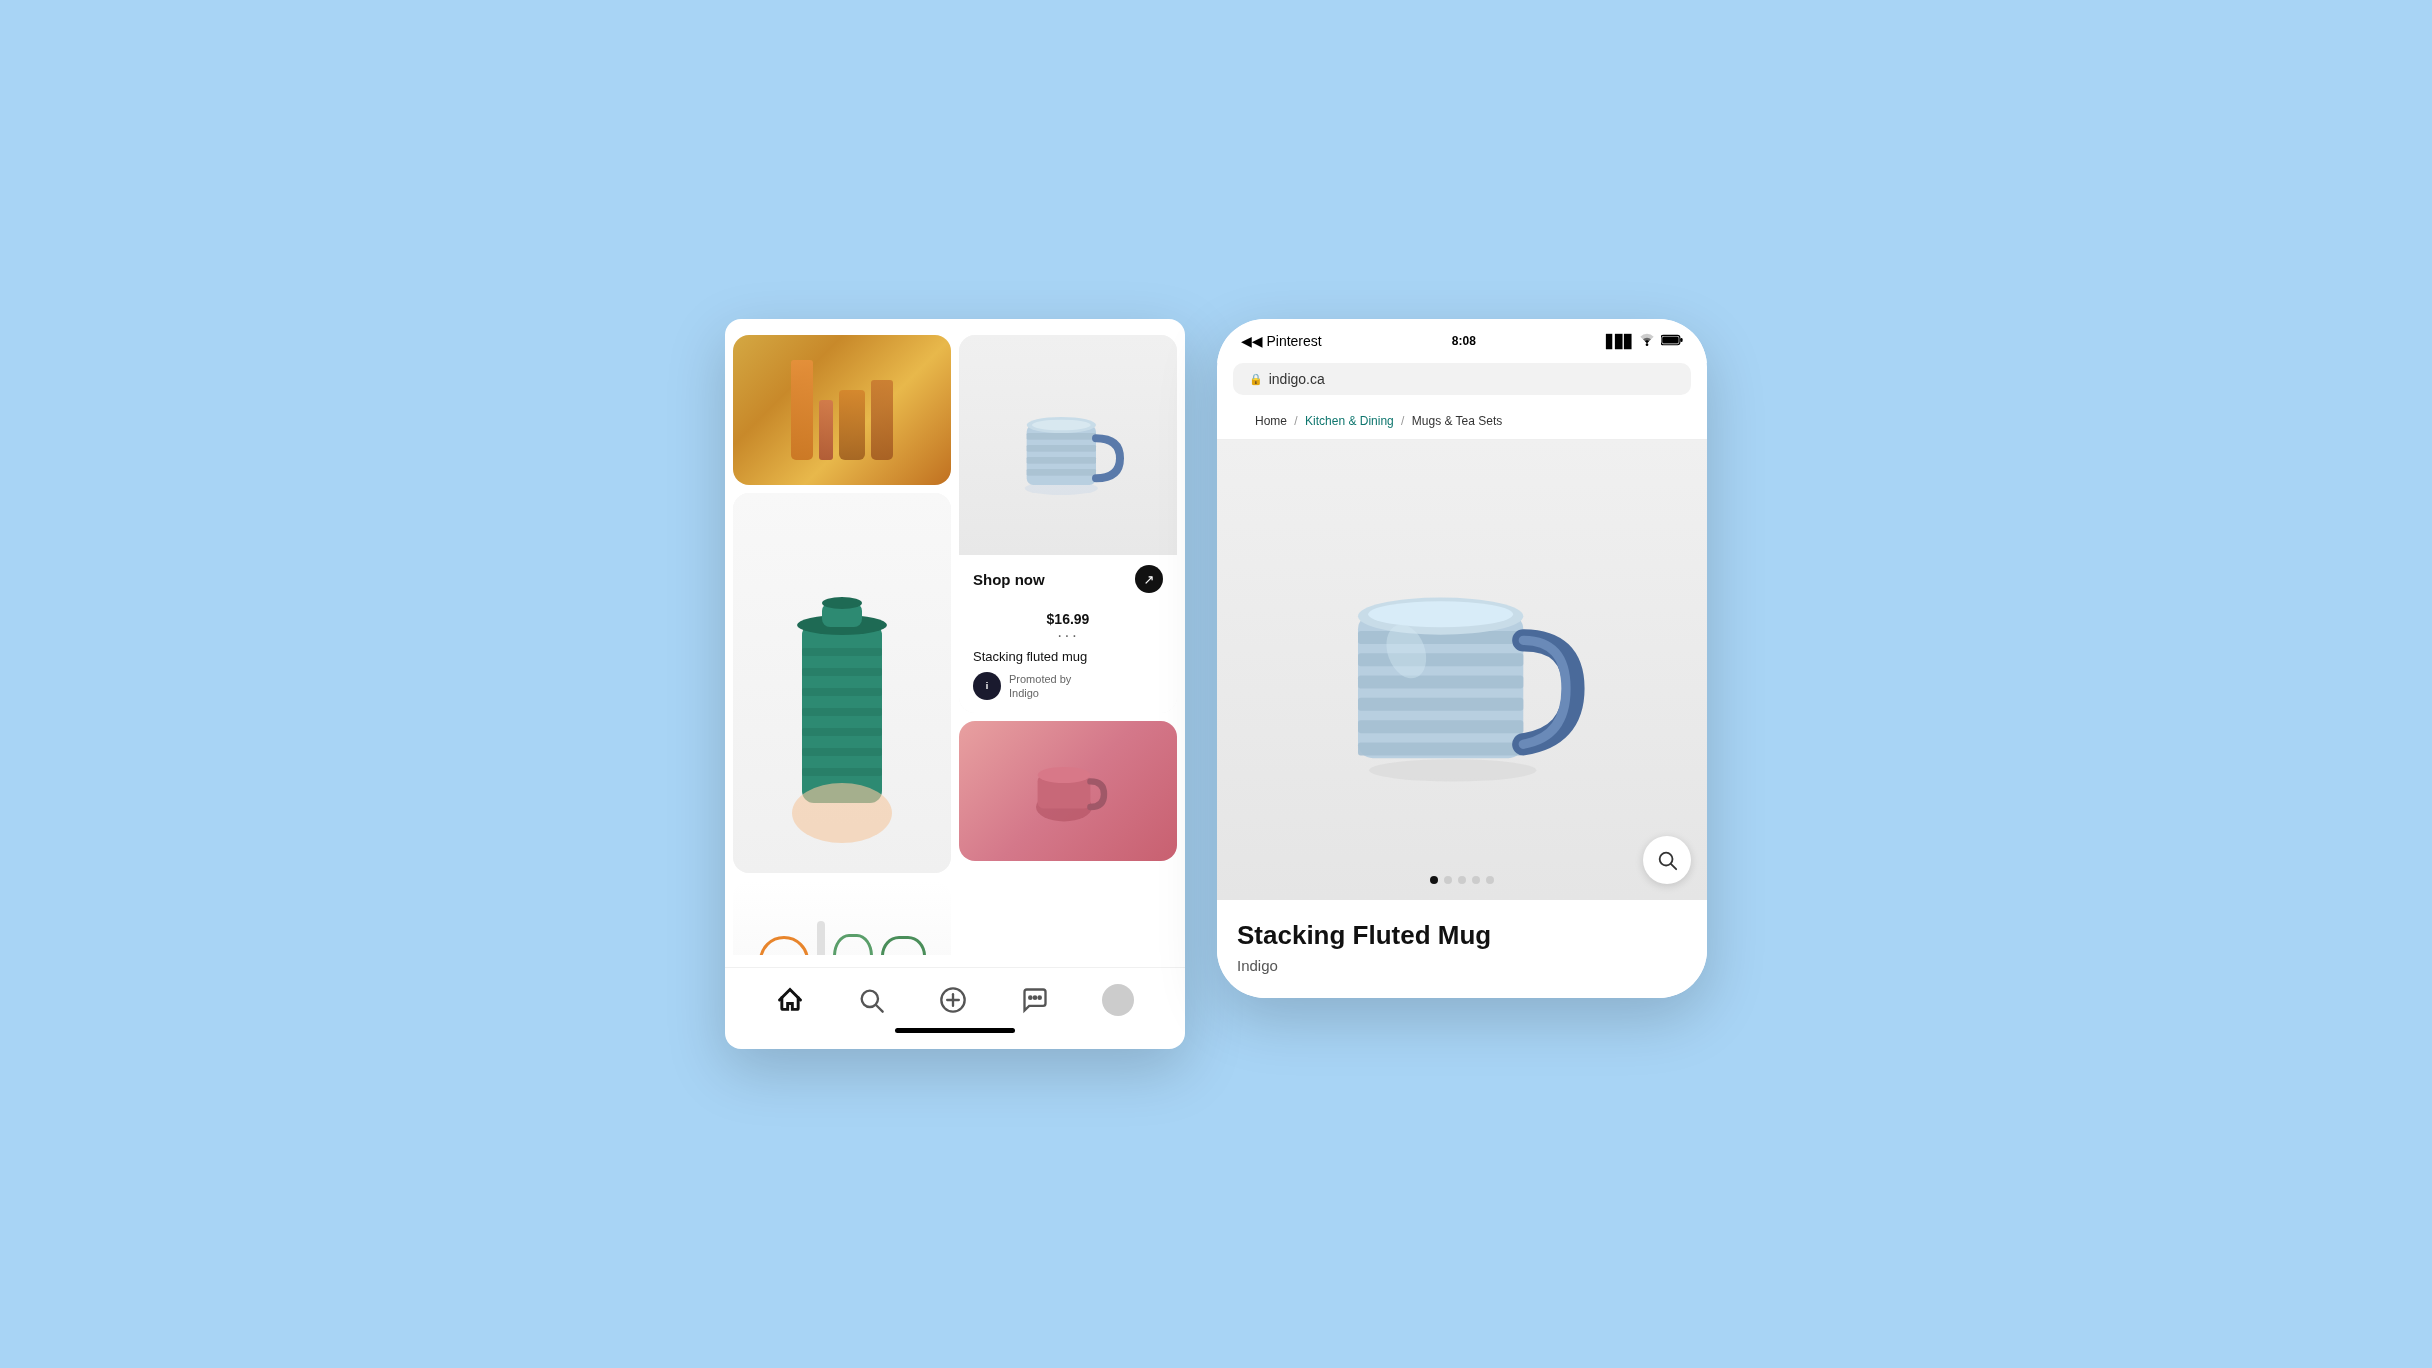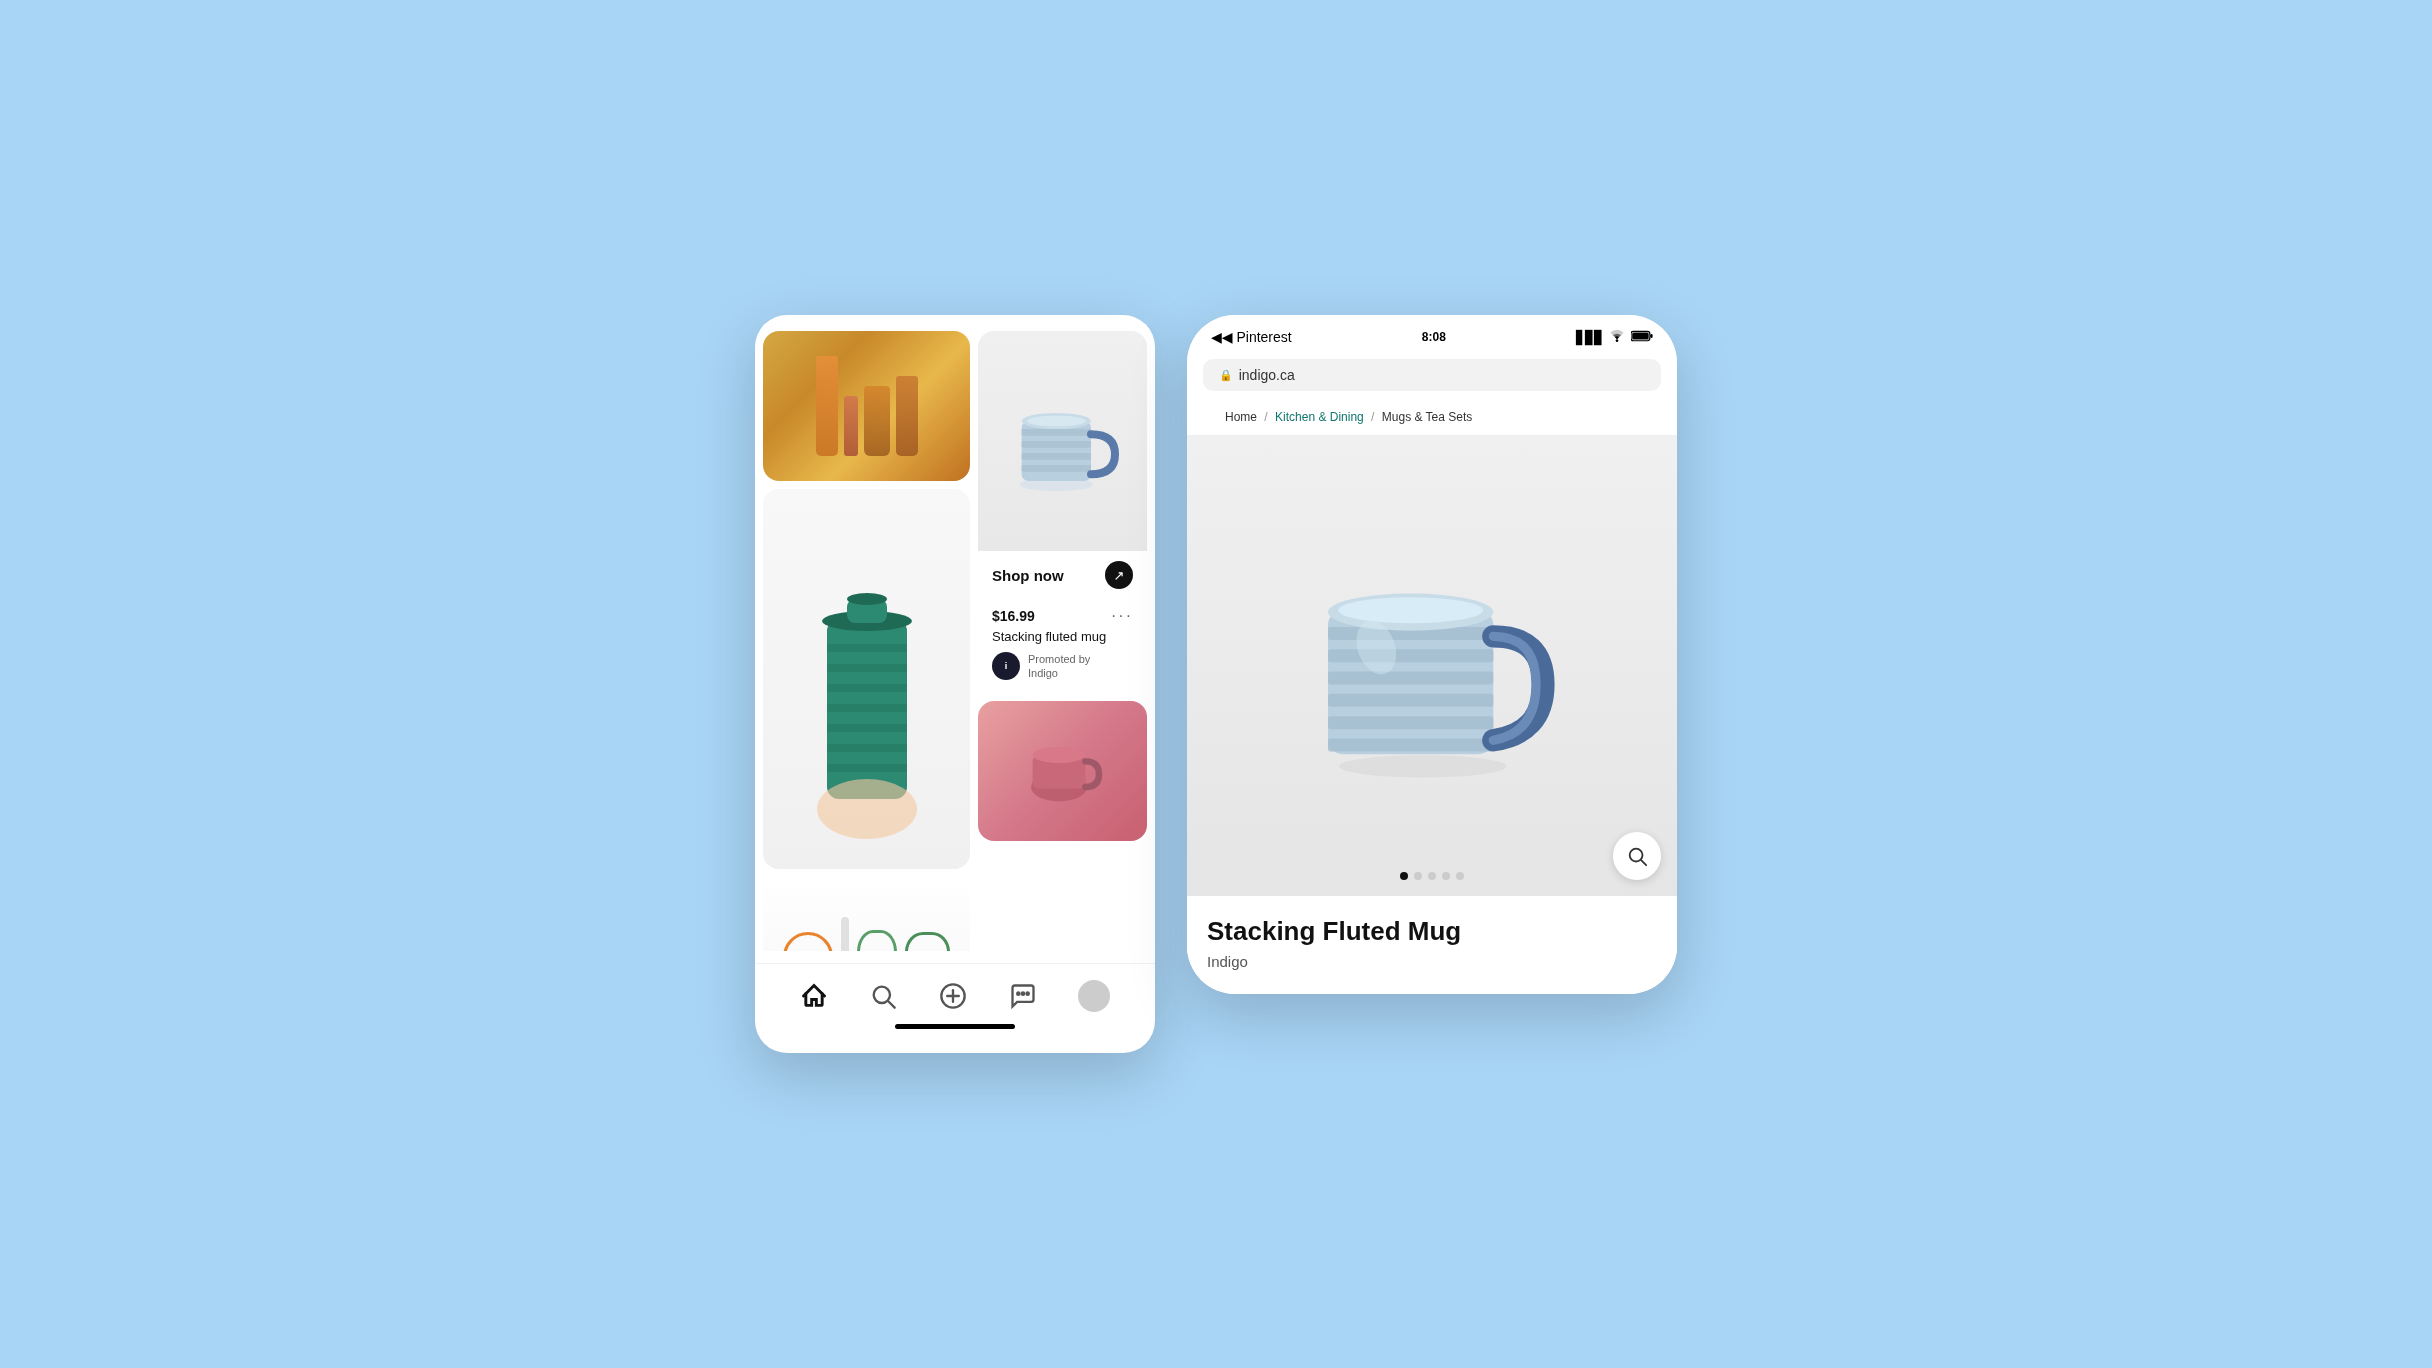--- a/index.html
+++ b/index.html
@@ -13,26 +13,26 @@
     }
     .scene {
       display: flex;
       gap: 32px;
       align-items: flex-start;
       padding: 32px;
     }
 
     
     .phone-pinterest {
-      width: 400px;
+      width: 460px;
       background: #fff;
-      border-radius: 32px;
+      border-radius: 16px;
       box-shadow: 0 20px 60px rgba(0,0,0,0.18);
       overflow: hidden;
-      padding-bottom: 24px;
+      padding-bottom: 16px;
     }
     .status-icons {
       display: flex;
       align-items: center;
       gap: 6px;
       font-size: 12px;
     }
     .pin-feed {
       display: grid;
       grid-template-columns: 1fr 1fr;
@@ -127,20 +127,21 @@
     }
     .pin-details {
       background: #fff;
       padding: 8px 14px 12px;
     }
     .pin-price-row {
       display: flex;
       align-items: center;
       justify-content: space-between;
       margin-bottom: 4px;
+      flex-direction: column;
     }
     .pin-price {
       font-size: 14px;
       font-weight: 600;
       color: #111;
     }
     .pin-dots {
       font-size: 16px;
       color: #666;
       letter-spacing: 2px;

